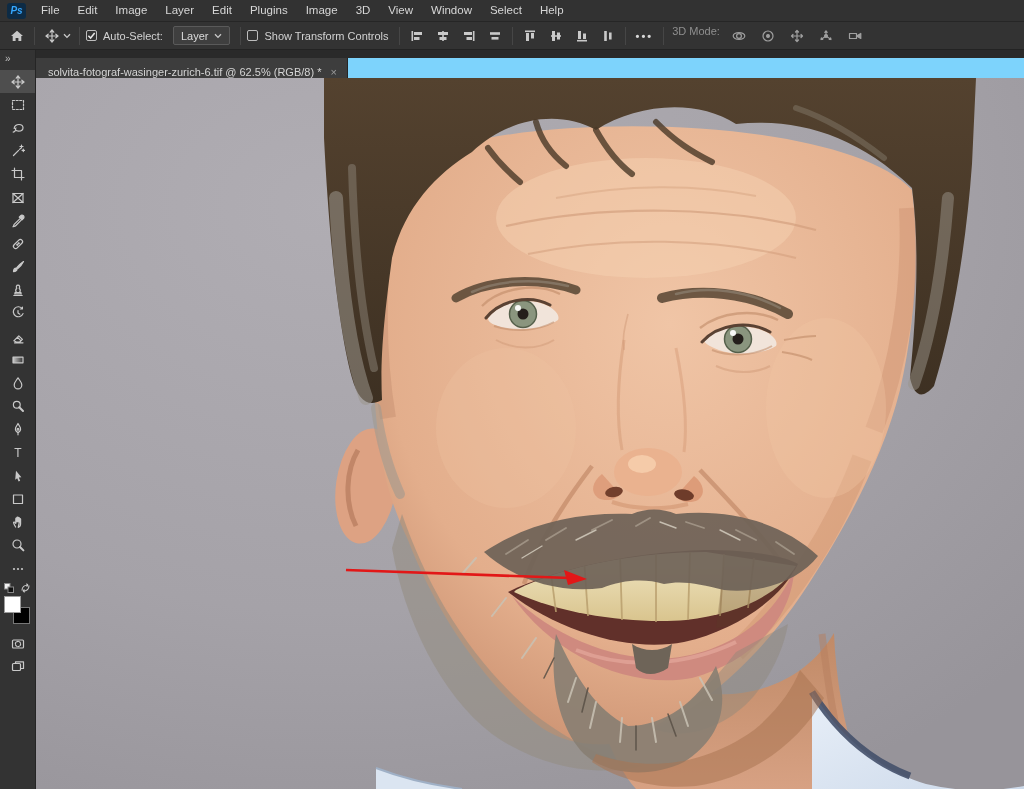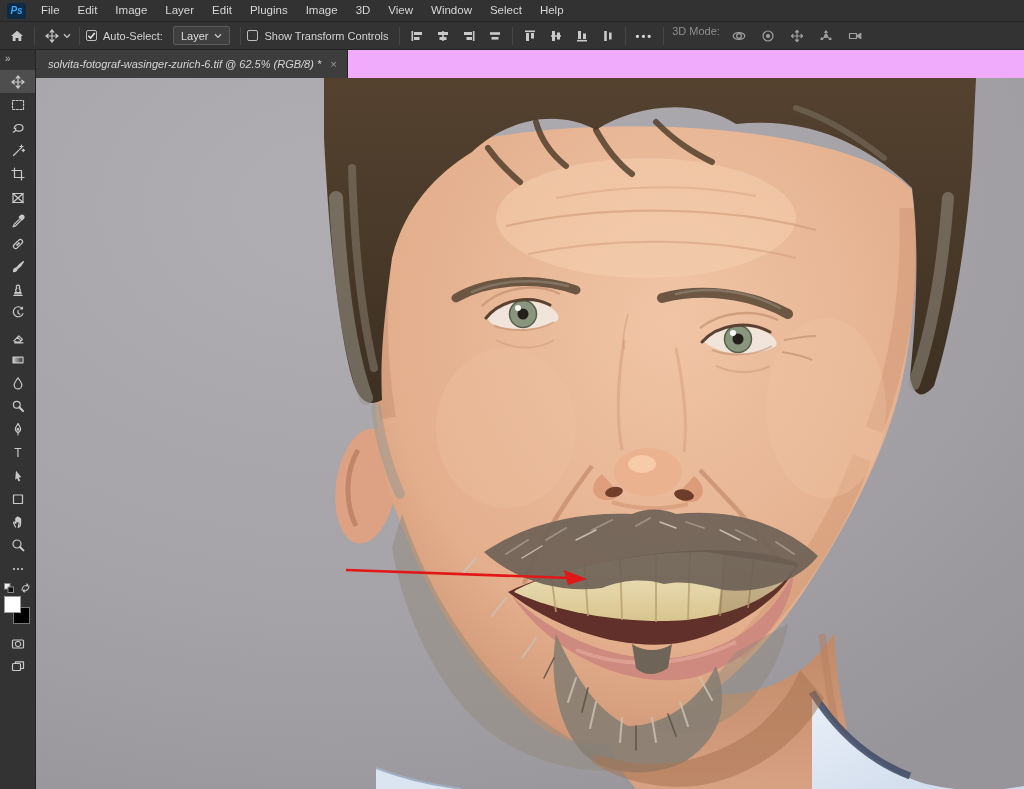--- a/index.html
+++ b/index.html
@@ -34,21 +34,21 @@
   .tb-collapse{width:100%;height:20px;color:#bdbdbd;font-size:10px;line-height:18px;padding-left:5px;}
   .tool{width:35px;height:23.2px;display:flex;align-items:center;justify-content:center;flex:none;cursor:default;}
   .tool.selected{background:#4e4e4e;}
   .mini-swap{width:35px;height:15px;display:flex;align-items:center;justify-content:space-between;
     padding:0 4px;flex:none;}
   .swatches{position:relative;width:35px;height:37px;flex:none;}
   .sw-fg{position:absolute;left:4px;top:1px;width:17px;height:17px;border:1px solid #9c9c9c;z-index:2;}
   .sw-bg{position:absolute;left:13px;top:12px;width:17px;height:17px;border:1px solid #777;z-index:1;}
 
   
-  .tabbar{position:absolute;left:36px;top:50px;width:988px;height:28px;background:#f0abfc;display:flex;font-style:italic;}
+  .tabbar{position:absolute;left:36px;top:58px;width:988px;height:28px;background:#7dd3fc;display:flex;}
   .doc-tab{display:flex;align-items:center;gap:9px;height:28px;padding:0 10px 0 12px;background:#3d3d3d;
     border-right:1px solid #252525;}
   .doc-tab .title{font-size:11px;color:#d4d4d4;white-space:nowrap;}
   .doc-tab .close{font-size:11px;color:#9b9b9b;cursor:default;}
 
   
   .canvas{position:absolute;left:36px;top:78px;width:988px;height:711px;background:#a5a2a8;}
   .canvas svg{display:block;}
 </style>
 </head>

